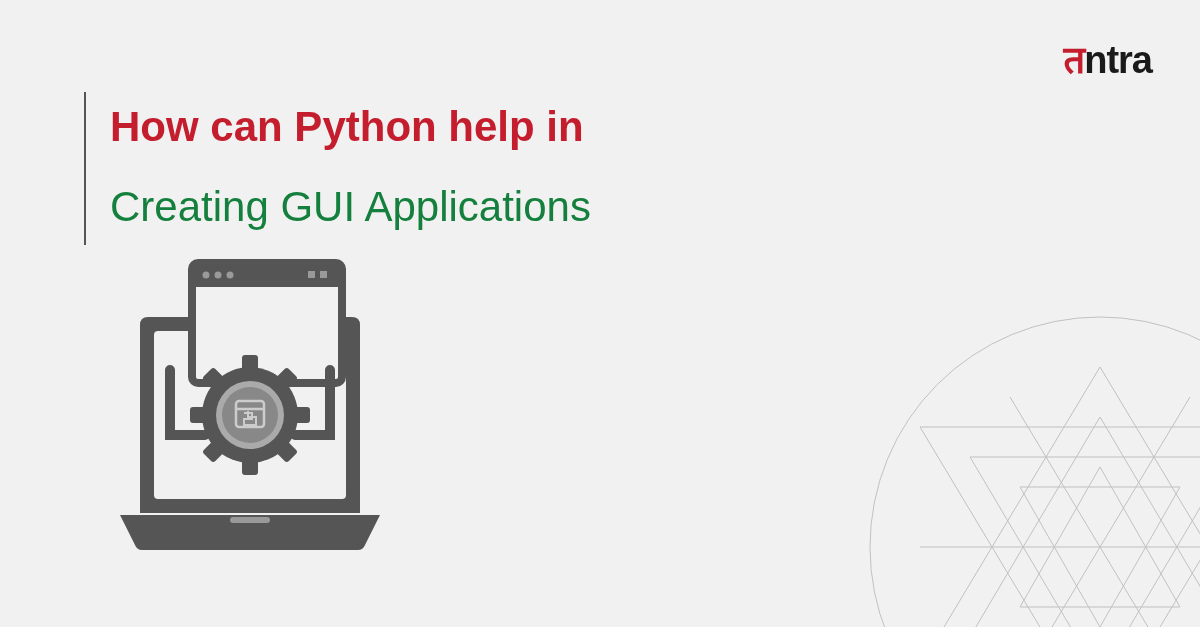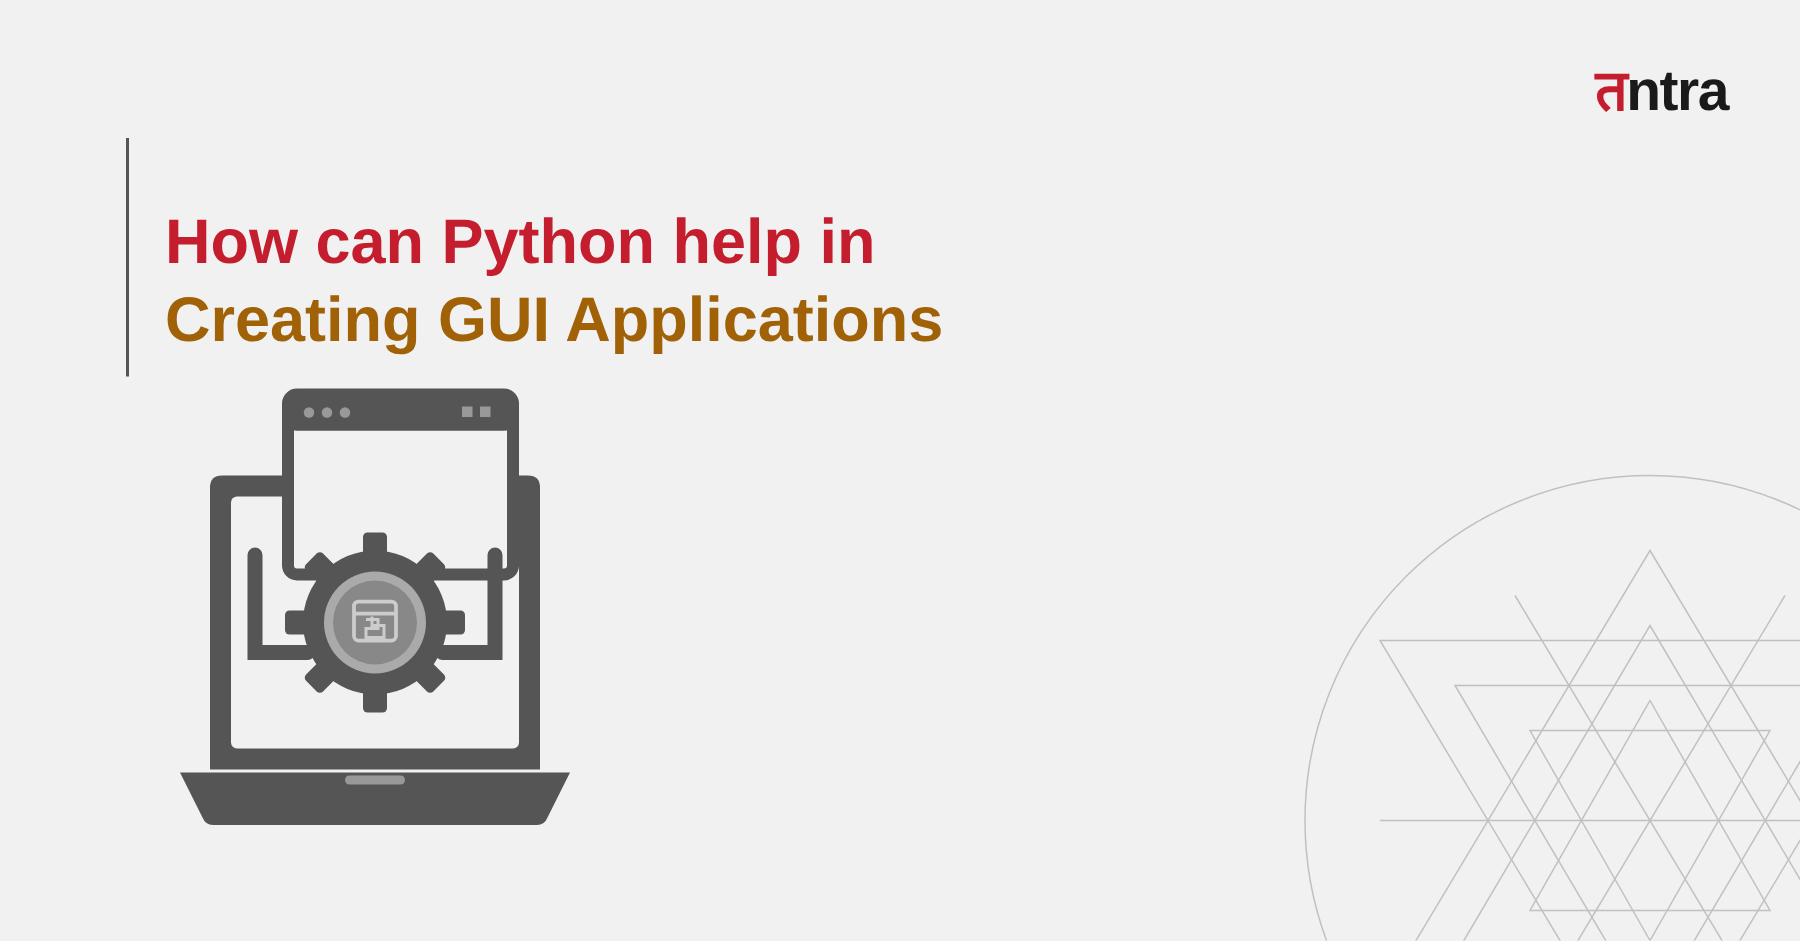--- a/index.html
+++ b/index.html
@@ -36,27 +36,27 @@
       border-left: 2px solid #555;
       padding-left: 24px;
       padding-top: 10px;
       padding-bottom: 10px;
     }
     .title-line1 {
       font-size: 42px;
       font-weight: 700;
       color: #c41e2e;
       line-height: 1.2;
-      margin-top: 34px;
     }
     .title-line2 {
       font-size: 42px;
-      font-weight: 700;
-      color: #a16207;
+      font-weight: 400;
+      color: #15803d;
       line-height: 1.3;
+      margin-top: 28px;
     }
     .illustration {
       position: absolute;
       top: 255px;
       left: 110px;
       width: 280px;
       height: 310px;
     }
     .geometric-bg {
       position: absolute;

